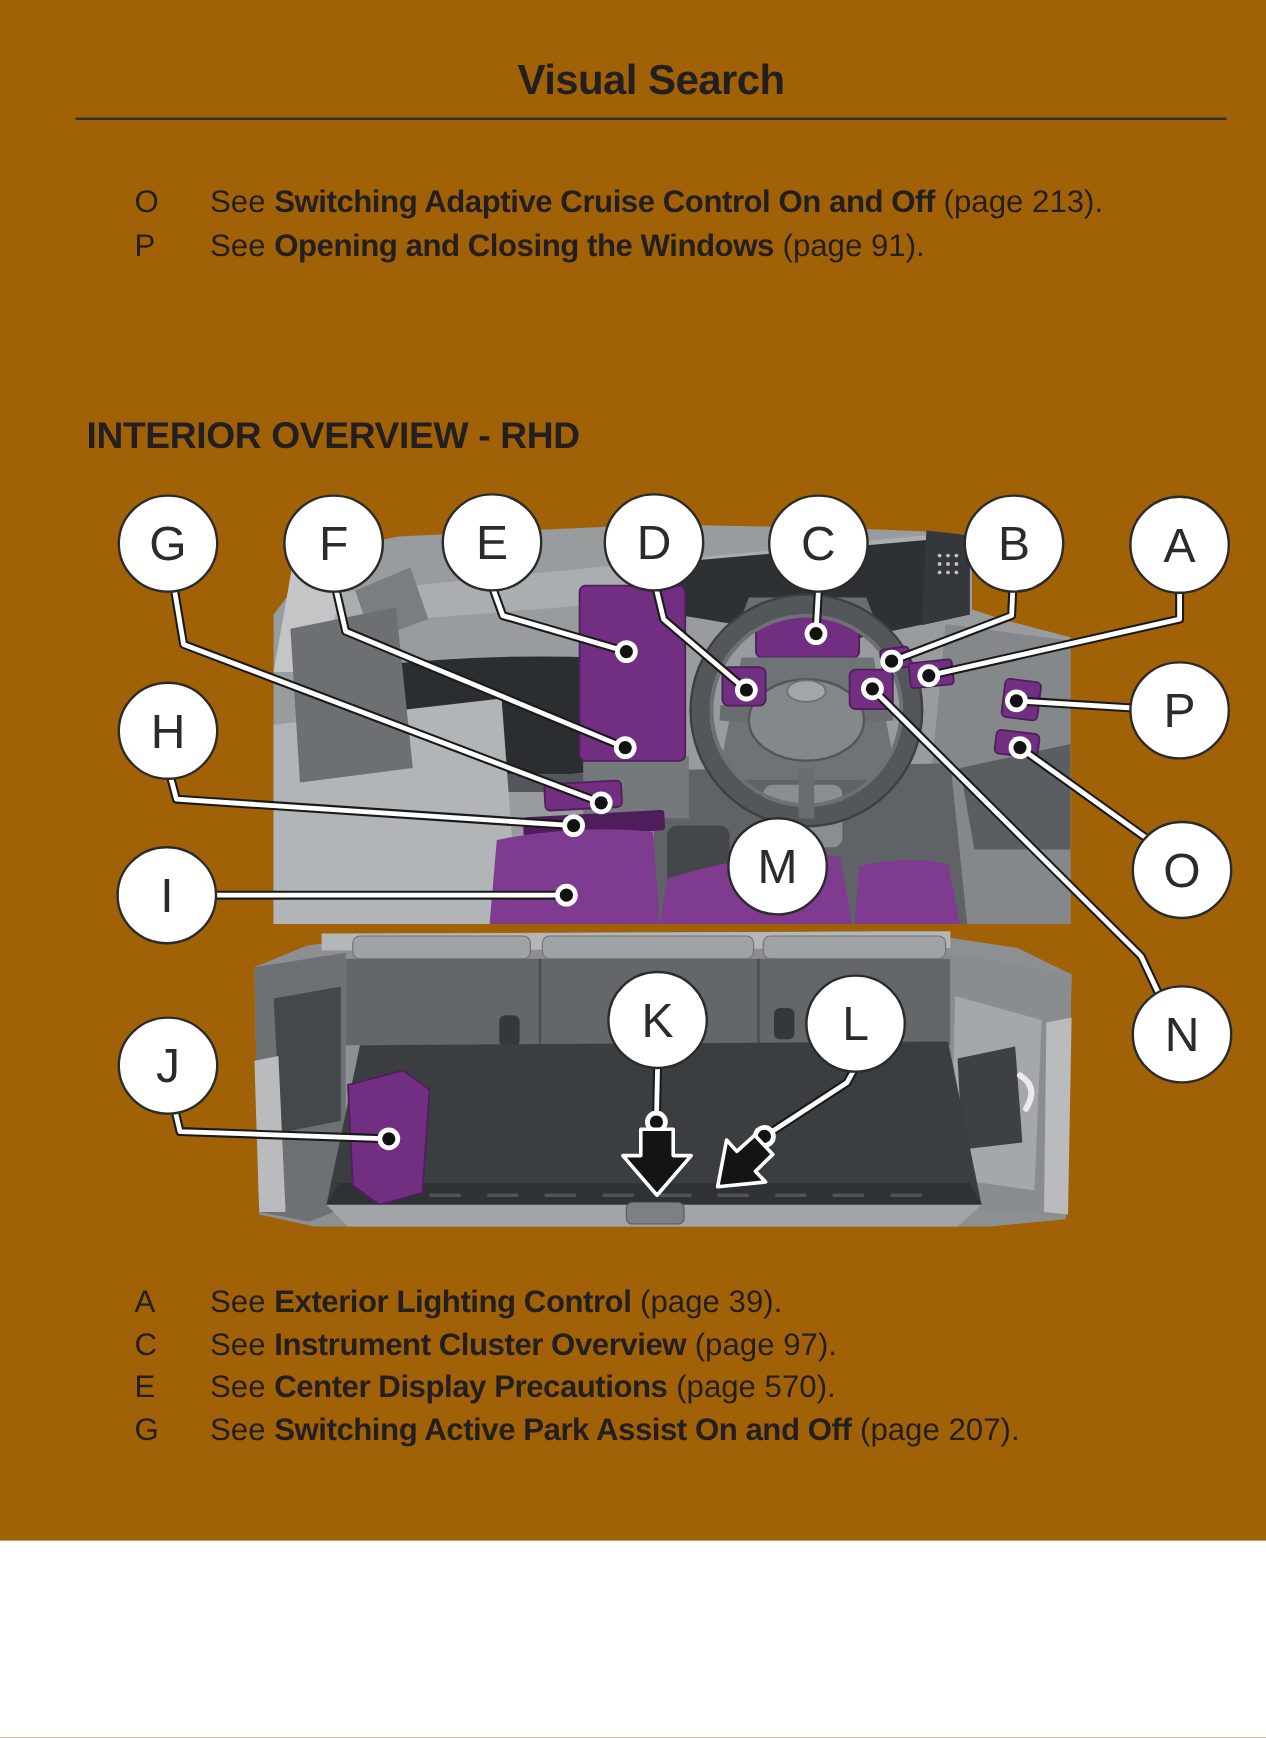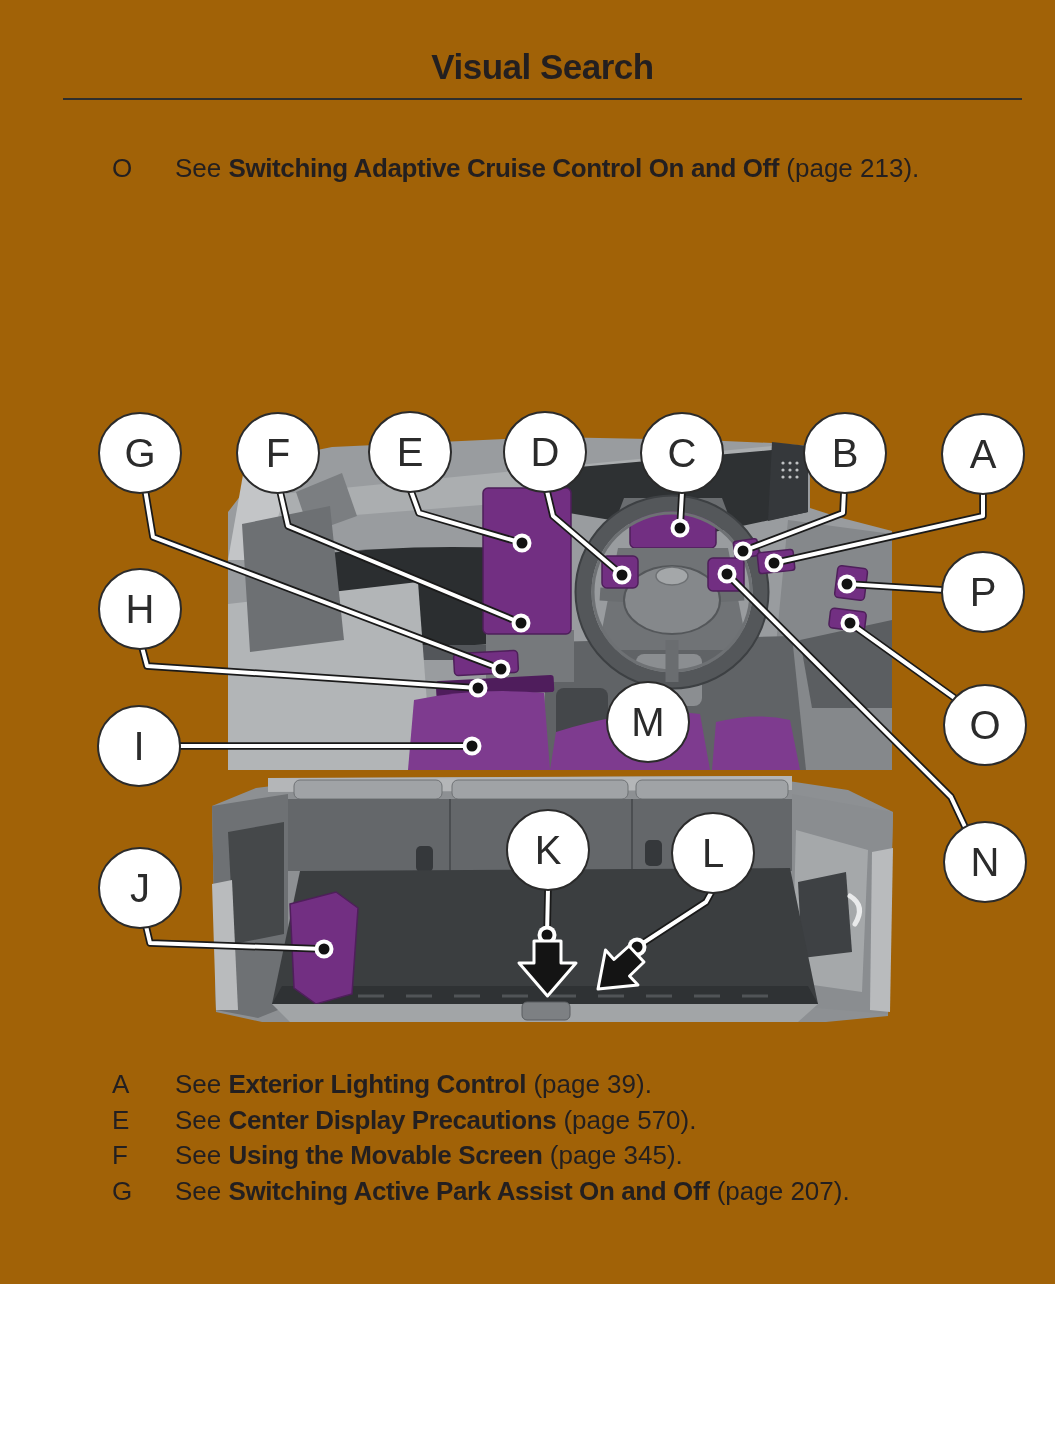--- a/index.html
+++ b/index.html
@@ -32,22 +32,26 @@
 
 <div class="page">
 
   <div class="title">Visual Search</div>
   <div class="rule"></div>
 
   <div class="ref-list top">
     <div class="ref-row">
       <span class="ref-letter">O</span><span>See</span> <span class="topic">Switching Adaptive Cruise Control On and Off</span> <span>(page 213).</span>
     </div>
+    <div class="ref-row">
+      <span class="ref-letter">P</span><span>See</span> <span class="topic">Opening and Closing the Windows</span> <span>(page 91).</span>
+    </div>
   </div>
 
+  <div class="heading">INTERIOR OVERVIEW - RHD</div>
 
   <svg class="diagram" width="1055" height="640" viewBox="0 400 1055 640">
 
     <g>
       <path d="M228,512 L268,460 L332,447 L548,437 L702,440 L772,443 L810,446 L810,508 L838,517 L892,531 L892,770 L228,770 Z" fill="#999c9f"></path>
       <path d="M240,498 L772,446 L810,449 L810,468 L545,500 L242,524 Z" fill="#abaeb0"></path>
       <path d="M545,470 L772,450 L808,453 L808,512 L700,535 L545,509 Z" fill="#2e3133"></path>
       <path d="M228,560 L247,452 L302,443 L264,560 Z" fill="#c3c5c7"></path>
       <path d="M296,492 L342,473 L357,516 L310,533 Z" fill="#7b7e81"></path>
       <path d="M772,442 L808,446 L808,512 L768,521 Z" fill="#35383b"></path>
@@ -258,24 +262,24 @@
           <text class="co-t" x="713" y="867">L</text>
         </g>
     </g>
   </svg>
 
   <div class="ref-list bottom">
     <div class="ref-row">
       <span class="ref-letter">A</span><span>See</span> <span class="topic">Exterior Lighting Control</span> <span>(page 39).</span>
     </div>
     <div class="ref-row">
+      <span class="ref-letter">C</span><span>See</span> <span class="topic">Instrument Cluster Overview</span> <span>(page 97).</span>
+    </div>
+    <div class="ref-row">
       <span class="ref-letter">E</span><span>See</span> <span class="topic">Center Display Precautions</span> <span>(page 570).</span>
-    </div>
-    <div class="ref-row">
-      <span class="ref-letter">F</span><span>See</span> <span class="topic">Using the Movable Screen</span> <span>(page 345).</span>
     </div>
     <div class="ref-row">
       <span class="ref-letter">G</span><span>See</span> <span class="topic">Switching Active Park Assist On and Off</span> <span>(page 207).</span>
     </div>
   </div>
 
   <div class="pagenum">23</div>
 </div>
 
 </body></html>

